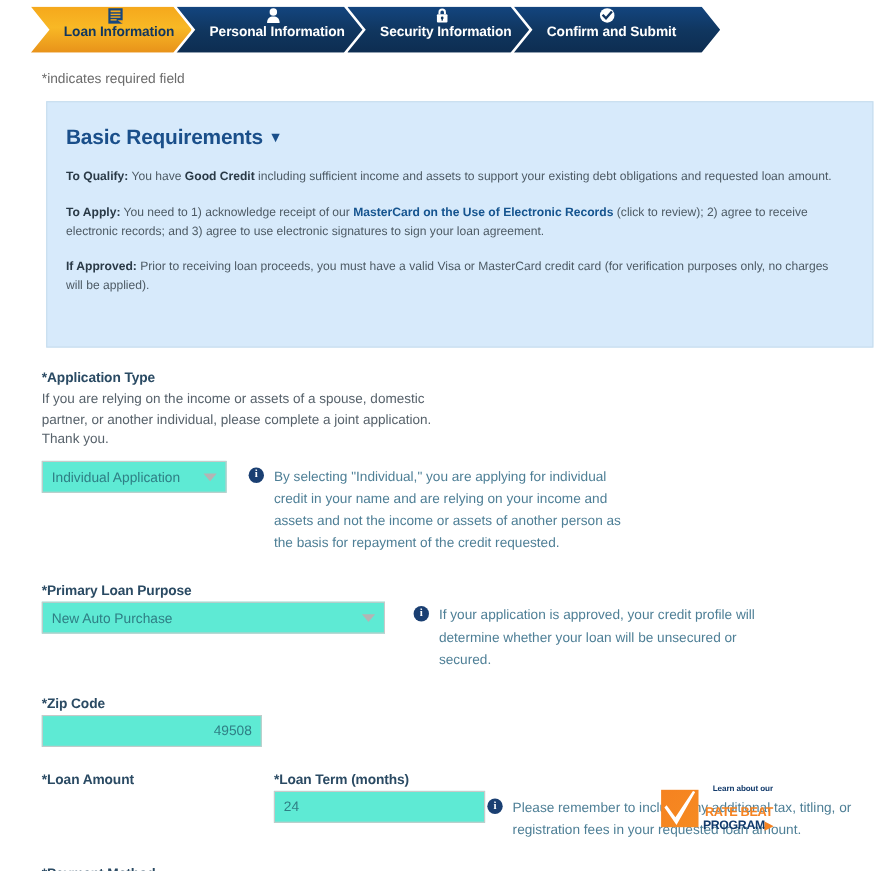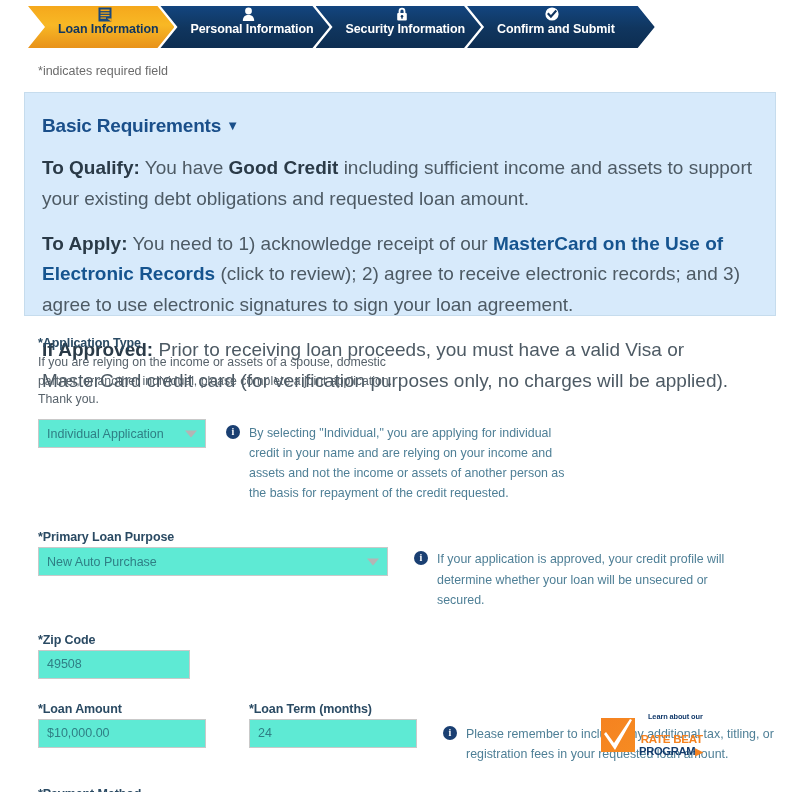--- a/index.html
+++ b/index.html
@@ -68,39 +68,39 @@
     left: 38px;
     top: 64px;
     font-size: 12.5px;
     color: #6b6b6b;
   }
   .req-note .ast { color: #6b6b6b; }
 
   
   .panel {
     position: absolute;
-    left: 24px;
+    left: 42px;
     top: 92px;
     width: 752px;
     height: 224px;
     background: #d7eafb;
     border: 1px solid #c6dced;
     padding: 18px 22px 0 17px;
   }
   .panel-title {
     font-size: 19px;
     font-weight: bold;
     color: #1a4f8a;
     margin: 4px 0 16px 0;
     letter-spacing: -0.2px;
   }
   .caret { font-size: 13px; position: relative; top: -2px; }
   .panel p {
     margin: 0 0 14px 0;
-    font-size: 19px;
+    font-size: 11px;
     line-height: 1.62;
     color: #4d5a64;
   }
   .panel b { color: #2a3a47; }
   .panel .lnk { color: #15548f; font-weight: bold; }
 
   
   .form { position: absolute; left: 38px; top: 336px; width: 760px; }
 
   .label {
@@ -276,55 +276,52 @@
         <span>By selecting "Individual," you are applying for individual credit in your name and are relying on your income and assets and not the income or assets of another person as the basis for repayment of the credit requested.</span>
       </div>
     </div>
   </div>
 
   <div style="margin-top:27px;">
     <div class="label">
       <span class="ast">*</span><span>Primary Loan Purpose</span>
     </div>
     <div class="row">
-      <div class="ctl sel" style="width:350px;">
+      <div class="ctl sel" style="width:312px;">
         <span>New Auto Purchase</span>
         <span class="arrow"></span>
       </div>
       <div class="info" style="width:340px; margin-left:26px; margin-top:2px;">
         <span class="dot">i</span>
         <span>If your application is approved, your credit profile will determine whether your loan will be unsecured or secured.</span>
       </div>
     </div>
   </div>
 
   <div style="margin-top:23px;">
     <div class="label">
       <span class="ast">*</span><span>Zip Code</span>
     </div>
-    <div class="ctl" style="width:152px;">
+    <div class="ctl" style="width:200px;justify-content:flex-end;">
       <span>49508</span>
     </div>
   </div>
 
   <div style="margin-top:23px;">
     <div class="row">
       <div style="width:183px;">
         <div class="label">
           <span class="ast">*</span><span>Loan Amount</span>
         </div>
-        <div class="ctl" style="width:168px;">
-          <span>$10,000.00</span>
-        </div>
       </div>
       <div style="width:186px;margin-left:28px;">
         <div class="label">
           <span class="ast">*</span><span>Loan Term (months)</span>
         </div>
-        <div class="ctl" style="width:168px;">
+        <div class="ctl" style="width:192px;">
           <span>24</span>
         </div>
       </div>
       <div class="info" style="width:340px; margin-left:8px; margin-top:22px;">
         <span class="dot">i</span>
         <span>Please remember to include any additional tax, titling, or registration fees in your requested loan amount.</span>
       </div>
     </div>
   </div>
 

